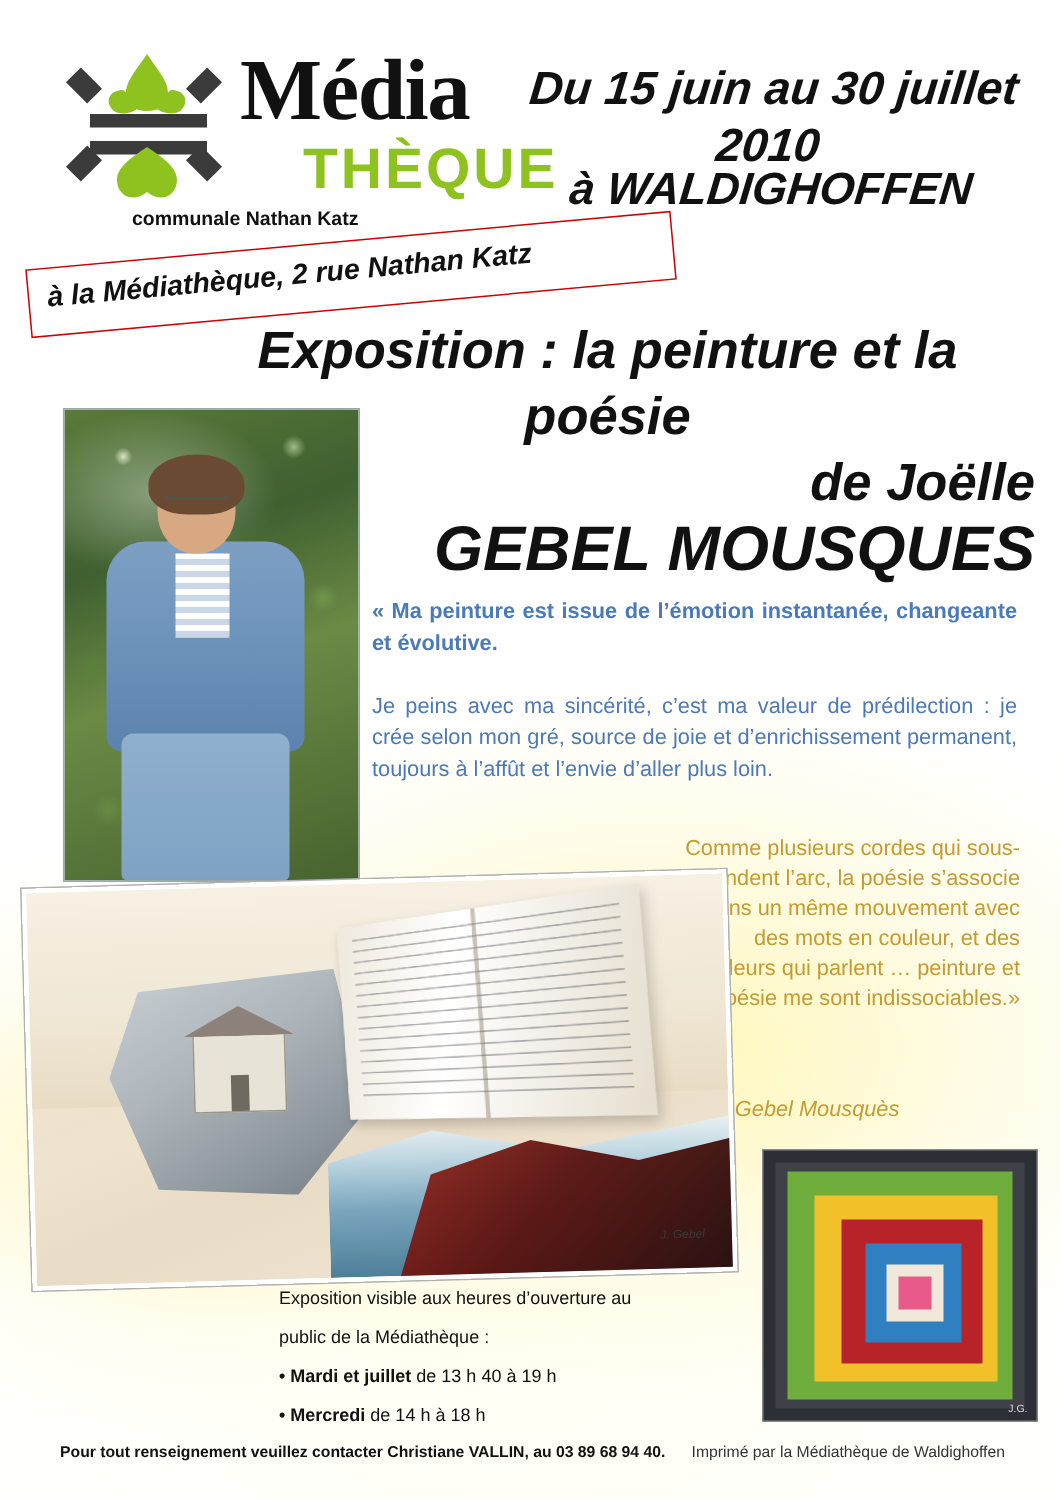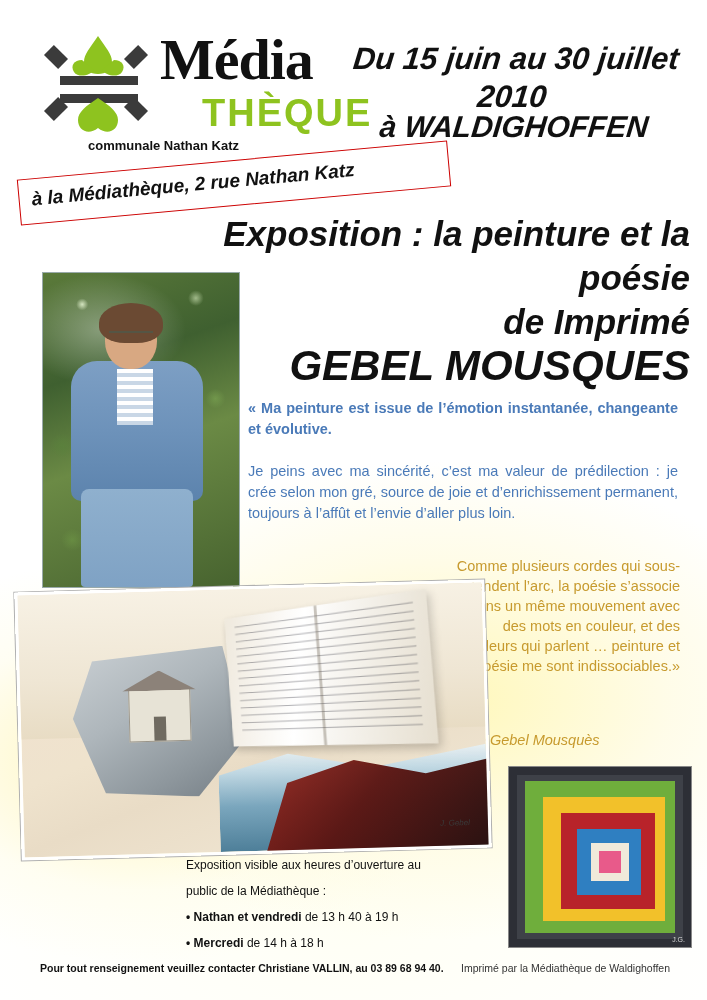--- a/index.html
+++ b/index.html
@@ -126,21 +126,21 @@
     left: 120px;
     top: 212px;
     width: 570px;
     text-align: right;
     font-family: "Liberation Sans", sans-serif;
     font-weight: bold;
     font-style: italic;
     color: #111;
     line-height: 44px;
   }
-  .title .l1 { font-size: 35px; display: block; }
+  .title .l1 { font-size: 35px; display: block; text-align: center; }
   .title .l2 { font-size: 35px; display: block; }
   .title .l3 { font-size: 42px; display: block; letter-spacing: 0px; }
 
   
   .photo-artist {
     position: absolute;
     left: 42px;
     top: 272px;
     width: 196px;
     height: 314px;
@@ -393,21 +393,21 @@
 
   <div class="dates">Du 15 juin au 30 juillet 2010</div>
   <div class="place">à WALDIGHOFFEN</div>
 
   <div class="addr-banner">
     <span>à la Médiathèque, 2 rue Nathan Katz</span>
   </div>
 
   <div class="title">
     <span class="l1">Exposition : la peinture et la poésie</span>
-    <span class="l2">de Imprimé</span>
+    <span class="l2">de Joëlle</span>
     <span class="l3">GEBEL MOUSQUES</span>
   </div>
 
   <div class="photo-artist">
     <div class="pa-foliage"></div>
     <div class="pa-person">
       <div class="pa-body"></div>
       <div class="pa-shirt"></div>
       <div class="pa-legs"></div>
       <div class="pa-head"></div>
@@ -448,21 +448,21 @@
     <div class="sq sq4"></div>
     <div class="sq sq5"></div>
     <div class="sq sq6"></div>
     <div class="sq sq7"></div>
     <div class="p2-sign">J.G.</div>
   </div>
 
   <div class="info">
     <span class="line">Exposition visible aux heures d’ouverture au</span>
     <span class="line">public de la  Médiathèque :</span>
-    <span class="line"><span class="bold">• Nathan et vendredi</span><span> de 13 h 40 à 19 h</span></span>
+    <span class="line"><span class="bold">• Mardi et juillet</span><span> de 13 h 40 à 19 h</span></span>
     <span class="line"><span class="bold">• Mercredi</span><span> de 14 h à 18 h</span></span>
   </div>
 
   <div class="footer">
     <span class="left">Pour tout renseignement veuillez contacter Christiane VALLIN, au 03 89 68 94 40.</span>
     <span class="right">Imprimé par la Médiathèque de Waldighoffen</span>
   </div>
 
 </div>
 

